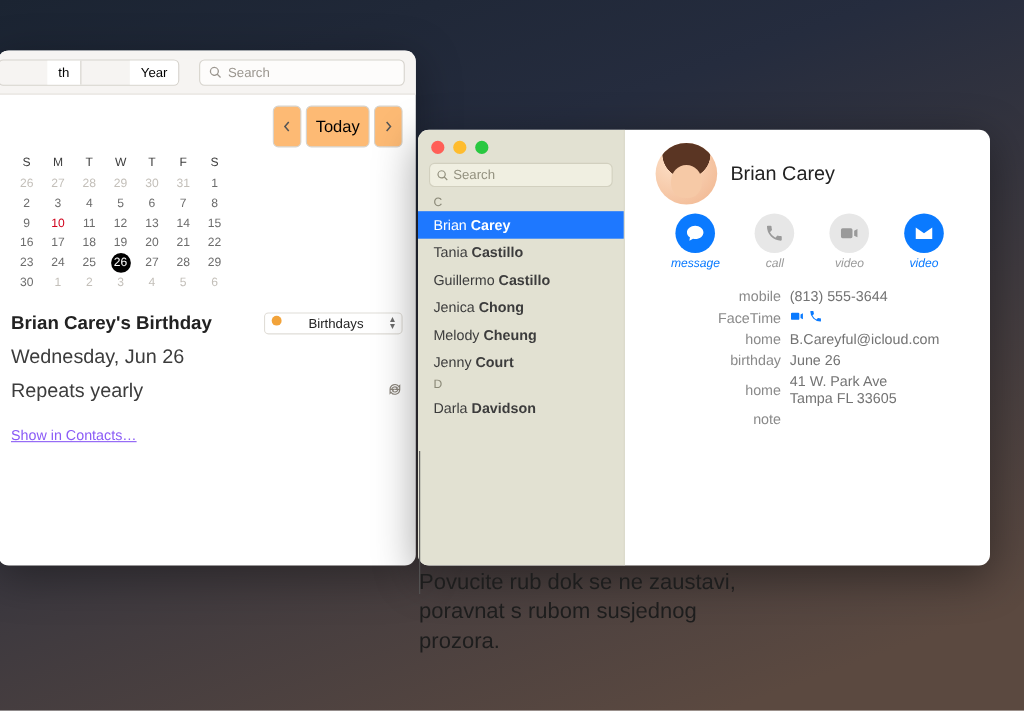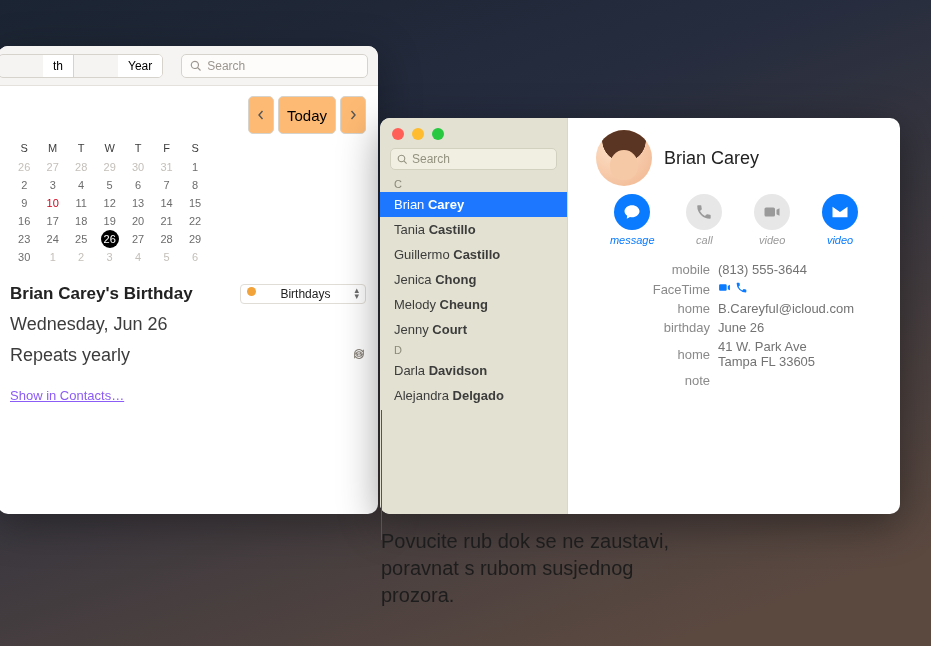--- a/index.html
+++ b/index.html
@@ -112,21 +112,21 @@
   .field { display:flex; gap:8px; padding:2px 0; align-items:center;}
   .fl { width:124px; text-align:right; color:#8a8a8a; }
   .fv { flex:1; color:#737373; }
   .ft-icons svg { width:13px; height:13px; fill:#0a7aff; margin-right:4px; }
 
   
   .callout-line {
     position:absolute; left:381px; top:410px; width:1px; height:130px; background:#555;
   }
   .callout-text {
-    position:absolute; left:381px; top:528px; width:330px;
+    position:absolute; left:381px; top:516px; width:330px;
     font-size:20px; line-height:1.35; color:#1d1d1d;
     background:transparent;
   }
 </style>
 </head>
 <body>
 
 <div class="cal-win">
   <div class="cal-toolbar">
     <div class="seg">
@@ -271,21 +271,20 @@
           <li class="sel">Brian <span class="sur">Carey</span></li>
           <li>Tania <span class="sur">Castillo</span></li>
           <li>Guillermo <span class="sur">Castillo</span></li>
           <li>Jenica <span class="sur">Chong</span></li>
           <li>Melody <span class="sur">Cheung</span></li>
           <li>Jenny <span class="sur">Court</span></li>
         </ul>
         <div class="sec-letter">D</div>
         <ul class="con-list">
           <li>Darla <span class="sur">Davidson</span></li>
-          <li>Alejandra <span class="sur">Delgado</span></li>
         </ul>
       </div>
   </div>
 
   <div class="con-detail">
     <div class="avatar-row">
       <div class="avatar"></div>
       <div class="contact-name">Brian Carey</div>
     </div>
 

